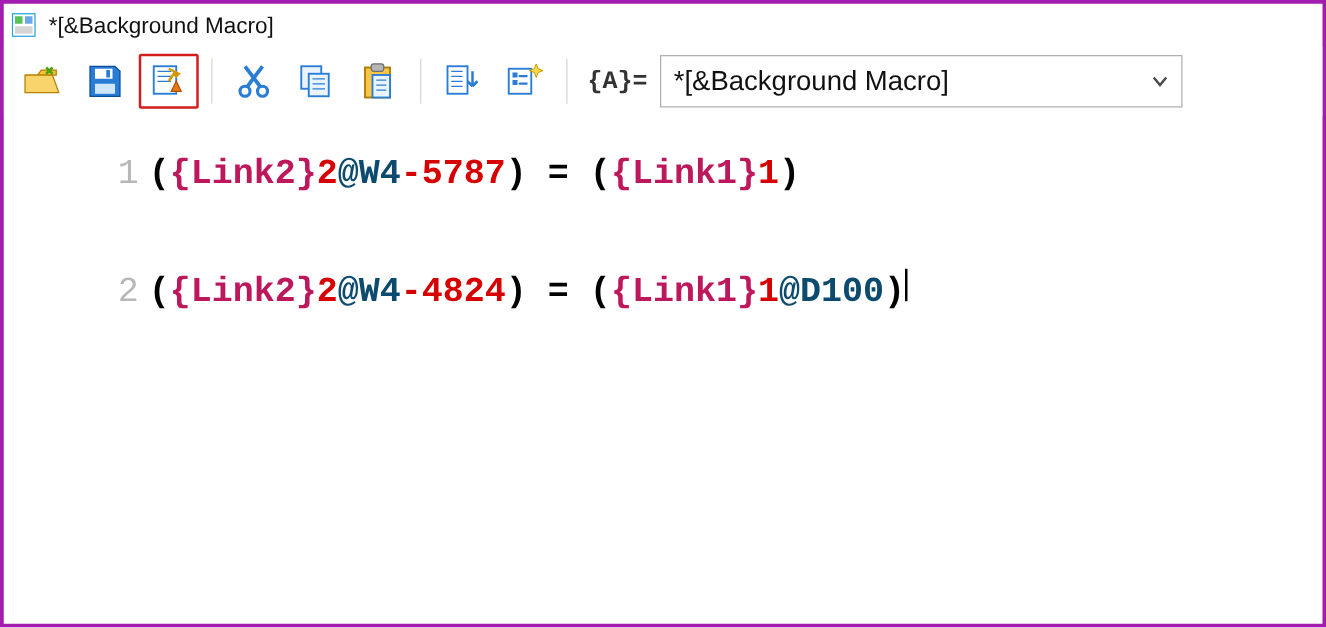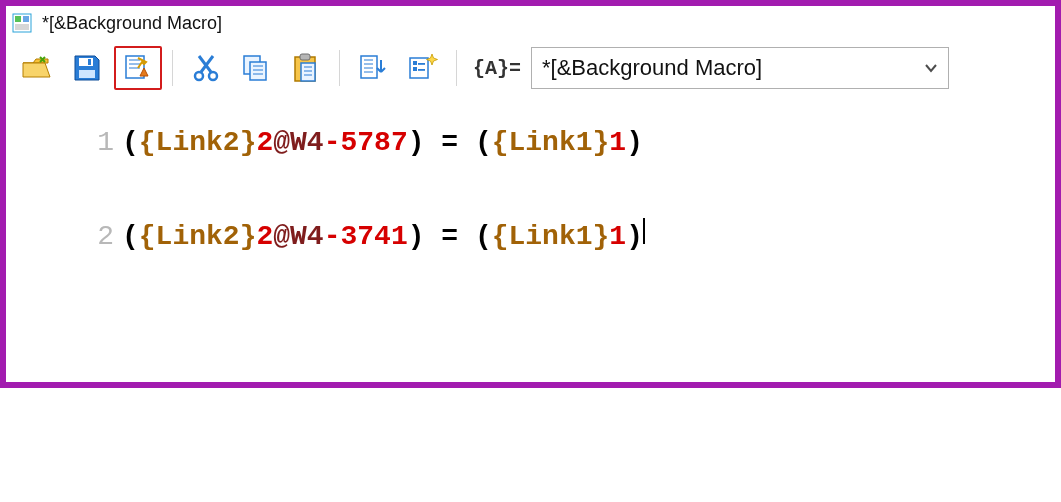--- a/index.html
+++ b/index.html
@@ -1,38 +1,38 @@
 <!DOCTYPE html>
 <html><head>
 <meta charset="utf-8">
 <style>
 html,body{margin:0;padding:0;font-family:"Segoe UI",Tahoma,Arial,sans-serif;background:#fff;color:#000}
-.wrap{width:1061px;height:388px;box-sizing:border-box;border:6px solid #a21caf;background:#fff;position:relative;overflow:hidden}
+.wrap{width:1061px;height:502px;box-sizing:border-box;border:3px solid #a21caf;background:#fff;position:relative;overflow:hidden}
 
 .titlebar{height:34px;display:flex;align-items:center;padding-left:6px;gap:10px}
 .app-icon{width:20px;height:20px}
 .title-text{font-size:18px;color:#111}
 
 .toolbar{height:56px;background:#fff;display:flex;align-items:center;padding-left:8px;padding-right:8px;gap:4px}
 .tbbtn{width:44px;height:40px;display:flex;align-items:center;justify-content:center;border:1px solid transparent;border-radius:2px}
 .tbbtn svg{display:block}
 .tbbtn.selected{border:2px solid #d31c1c}
 .tool-sep{width:1px;height:36px;background:#d6d6d6;margin:0 6px}
 .var-label{font-family:"Consolas","Courier New",monospace;font-weight:600;font-size:20px;color:#333;margin:0 6px}
 .dropdown{flex:none;width:396px;height:40px;border:1px solid #b0b0b0;background:#fff;display:flex;align-items:center;justify-content:space-between;padding:0 10px;font-size:22px;color:#111}
 .dropdown .chev{color:#4d4d4d}
 
 .editor{padding-top:30px}
 .codeline{display:flex;align-items:baseline;padding-left:70px;font-family:"Consolas","Courier New",monospace;font-weight:700;font-size:28px;line-height:34px;margin-bottom:58px}
 .lineno{width:38px;text-align:right;margin-right:8px;color:#b8b8b8;font-weight:400}
 .tok{white-space:pre}
 .c-black{color:#000}
-.c-blue{color:#a16207}
+.c-blue{color:#be185d}
 .c-red{color:#d60000}
-.c-brown{color:#7f1d1d}
+.c-brown{color:#0c4a6e}
 .cursor{display:inline-block;width:2px;height:26px;background:#000;vertical-align:-3px}
 </style>
 </head>
 <body>
 
 <div class="wrap">
 
   <div class="titlebar">
     <span class="app-icon">
       <svg width="20" height="20" viewBox="0 0 20 20">
@@ -160,22 +160,23 @@
       <span class="tok c-red">1</span>
       <span class="tok c-black">)</span>
     </div>
 
     <div class="codeline">
       <span class="lineno">2</span>
       <span class="tok c-black">(</span>
       <span class="tok c-blue">{Link2}</span>
       <span class="tok c-red">2</span>
       <span class="tok c-brown">@W4</span>
-      <span class="tok c-red">-3741</span>
+      <span class="tok c-red">-4824</span>
       <span class="tok c-black">) = (</span>
       <span class="tok c-blue">{Link1}</span>
       <span class="tok c-red">1</span>
+      <span class="tok c-brown">@D100</span>
       <span class="tok c-black">)</span>
       <span class="cursor"></span>
     </div>
   </div>
 
 </div>
 
 </body></html>

